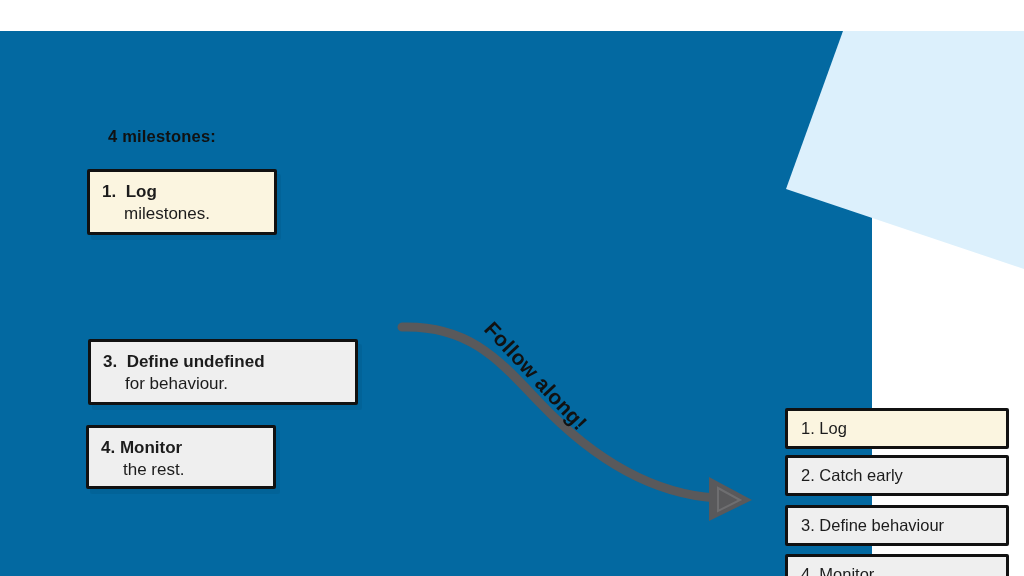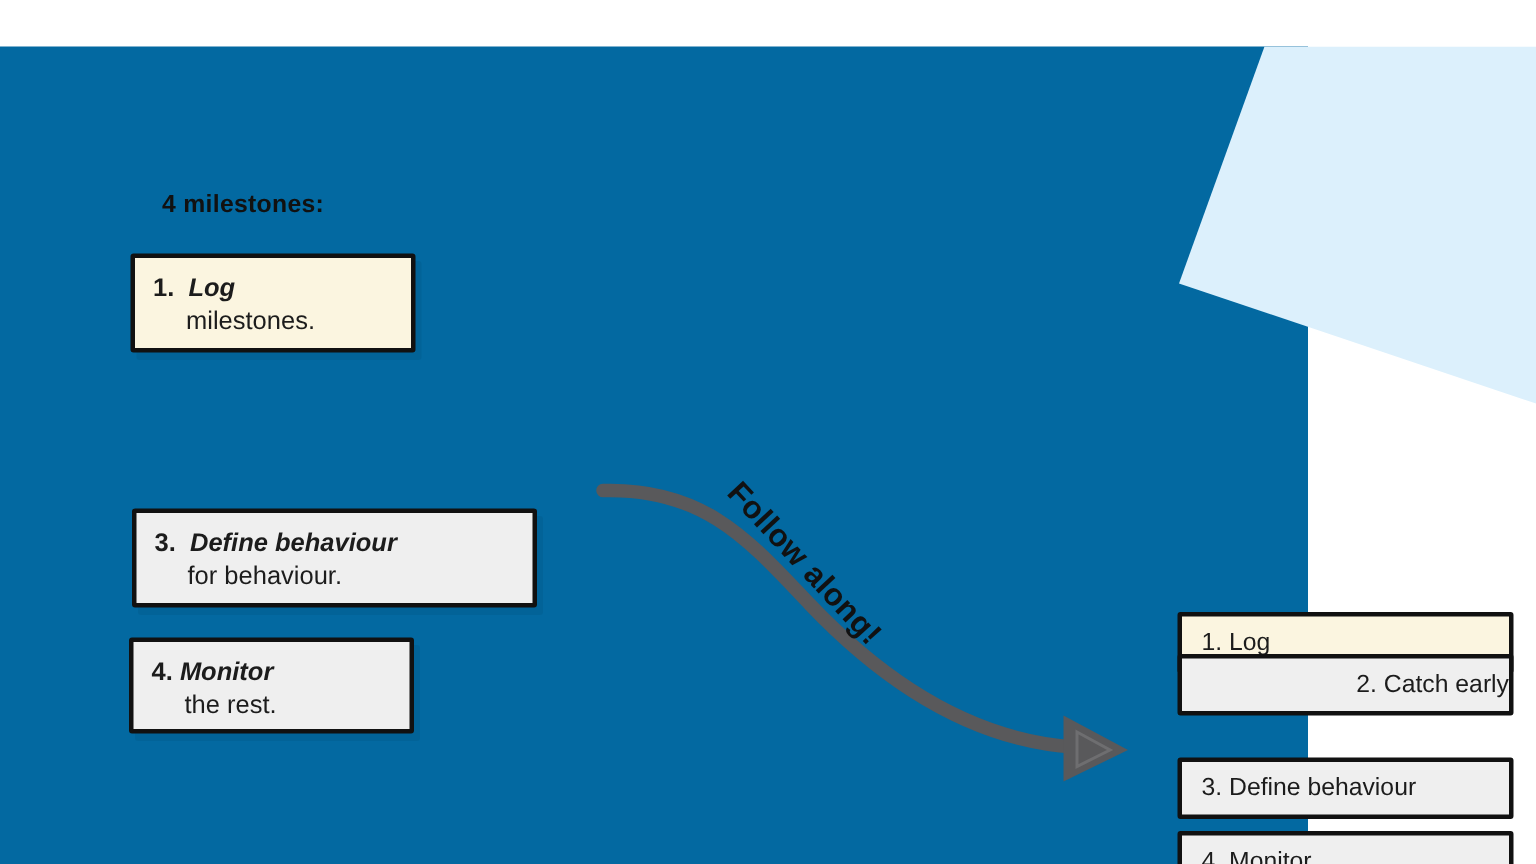--- a/index.html
+++ b/index.html
@@ -43,21 +43,21 @@
     border: 3.5px solid #111111;
     border-radius: 2px;
     box-shadow: 4px 5px 0 rgba(0,0,0,0.055);
     padding: 9px 14px 10px 12px;
     line-height: 1.28;
     color: #1c1c1c;
     font-size: 17px;
   }
   .card .ln { white-space: nowrap; display: block; }
   .card .num { font-weight: bold; }
-  .card b { font-weight: bold; font-style: italic; }
+  .card b { font-weight: bold; }
   .card .indent { padding-left: 22px; }
 
   #card-1 { left: 87px;  top: 138px; width: 190px; height: 66px;  background: #fbf5e0; }
   #card-2 { left: 88px;  top: 222px; width: 268px; height: 68px;  background: #efefef; }
   #card-3 { left: 88px;  top: 308px; width: 270px; height: 66px;  background: #efefef; }
   #card-4 { left: 86px;  top: 394px; width: 190px; height: 64px;  background: #efefef; }
 
   
   .pill {
     position: absolute;
@@ -67,21 +67,21 @@
     border: 3.5px solid #111111;
     border-radius: 2px;
     display: flex;
     align-items: center;
     padding-left: 13px;
     font-size: 16.5px;
     color: #1c1c1c;
     white-space: nowrap;
   }
   #pill-1 { top: 377px; background: #fbf5e0; }
-  #pill-2 { top: 405px; background: #efefef; justify-content: flex-end; }
+  #pill-2 { top: 424px; background: #efefef; }
   #pill-3 { top: 474px; background: #efefef; }
   #pill-4 { top: 523px; background: #efefef; }
 
   
   .arrow-layer {
     position: absolute;
     left: 0; top: 0;
     width: 1024px; height: 576px;
     pointer-events: none;
   }
@@ -108,21 +108,21 @@
 
   <div class="section-title">4 milestones:</div>
 
   <div class="card" id="card-1" style="background: rgb(251, 245, 224);">
     <span class="ln"><span class="num">1.</span>&nbsp; <b>Log</b><span></span></span>
     <span class="ln indent"><span>milestones.</span><b></b><span></span></span>
   </div>
 
 
   <div class="card" id="card-3" style="background: rgb(239, 239, 239);">
-    <span class="ln"><span class="num">3.</span>&nbsp; <b>Define behaviour</b><span></span></span>
+    <span class="ln"><span class="num">3.</span>&nbsp; <b>Define undefined</b><span></span></span>
     <span class="ln indent"><span>for behaviour.</span><b></b><span></span></span>
   </div>
 
   <div class="card" id="card-4" style="background: rgb(239, 239, 239);">
     <span class="ln"><span class="num">4.</span> <b>Monitor</b><span></span></span>
     <span class="ln indent"><span>the rest.</span><b></b><span></span></span>
   </div>
 
   <svg class="arrow-layer" viewBox="0 0 1024 576" width="1024" height="576" aria-hidden="true">
     <path fill="none" stroke="#59595b" stroke-width="9" stroke-linecap="round" d="M 402 296 C 470 294 500 330 540 372 C 580 414 640 462 716 467"></path>

